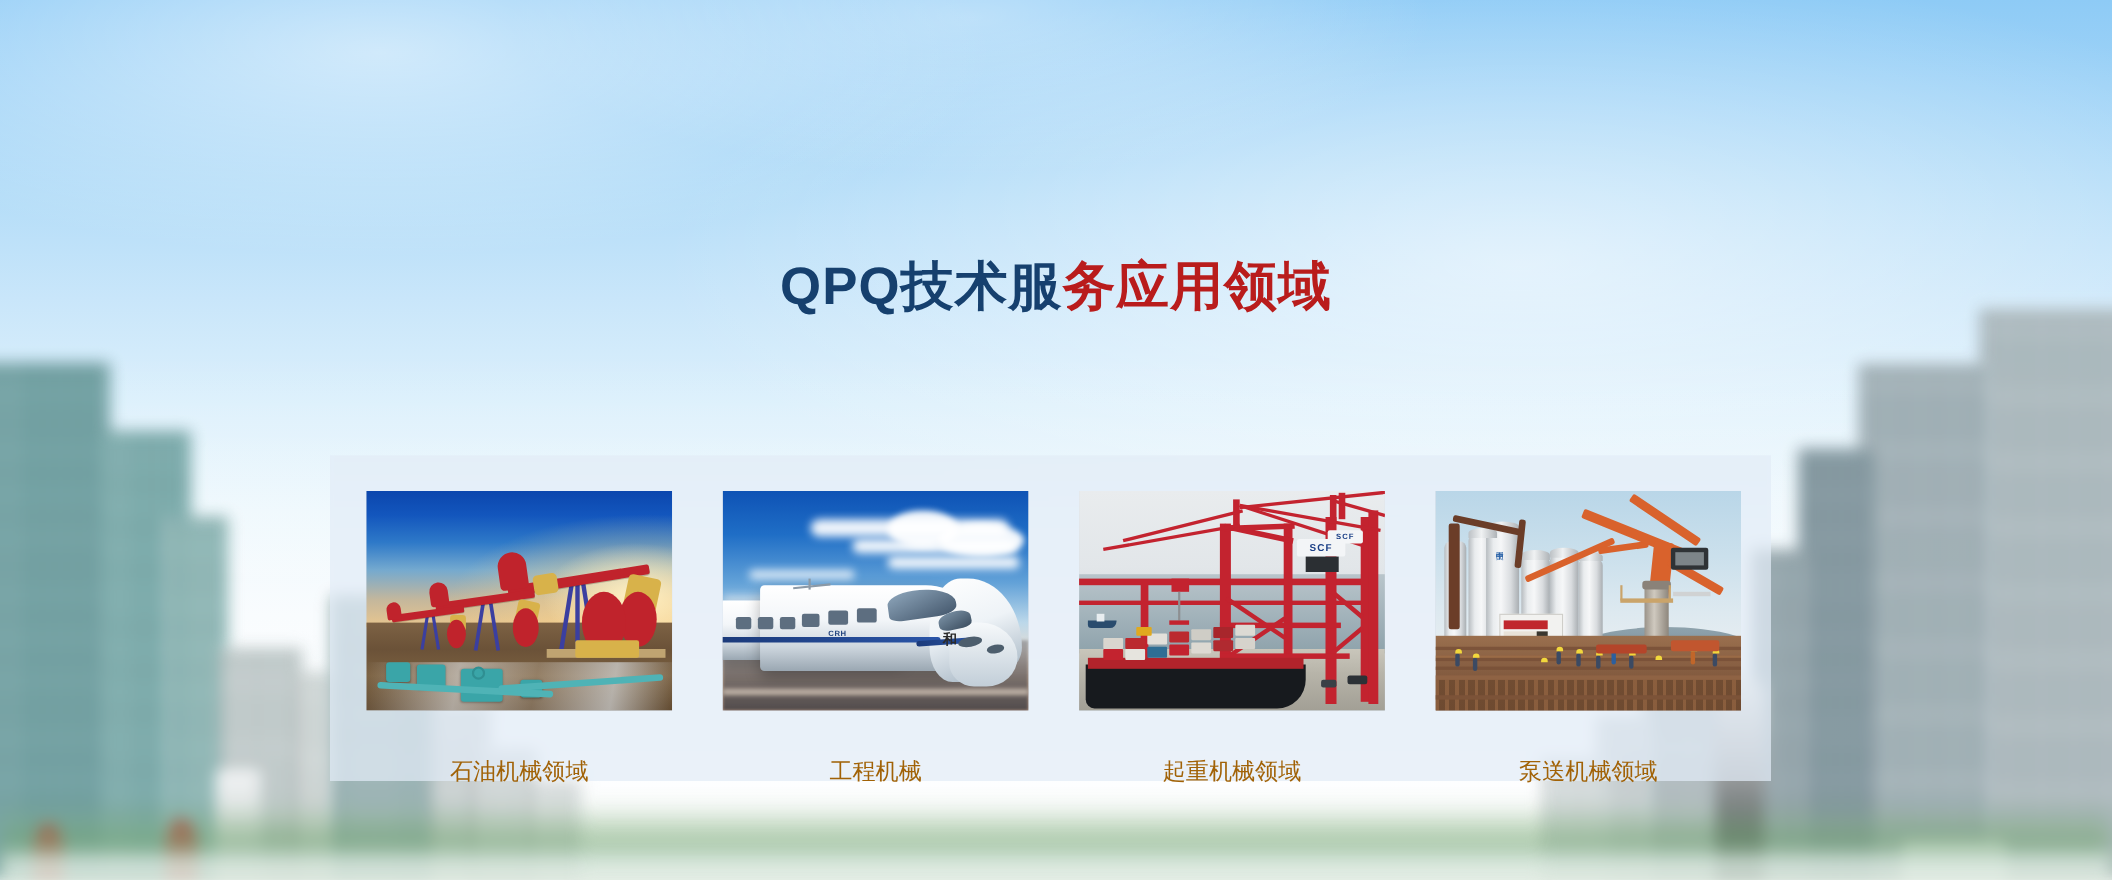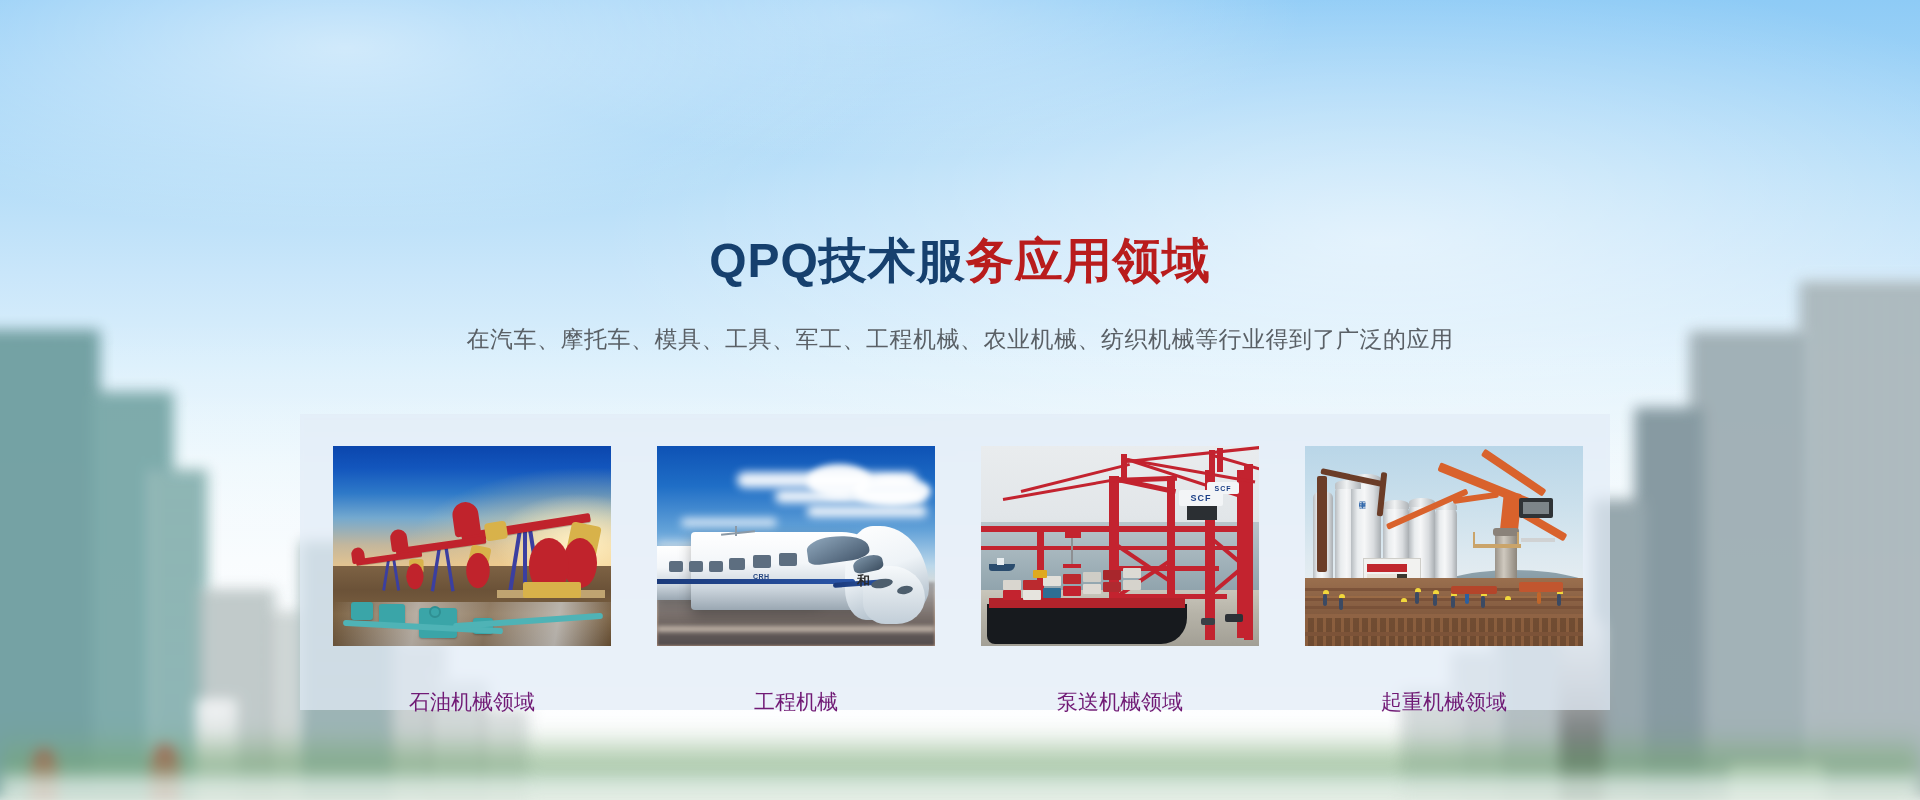--- a/index.html
+++ b/index.html
@@ -108,21 +108,21 @@
     flex:0 0 278px;
   }
   .thumb{
     width:278px; height:200px;
     overflow:hidden; position:relative;
     background:#cfd8e2;
   }
   .thumb > .scene{ position:absolute; inset:0; }
   .cap-wrap{ position:absolute; left:333px; top:446px; width:1244px; }
   .cap-row{ display:flex; gap:46px; position:absolute; top:200px; left:0; }
-  .cap-cell{ flex:0 0 278px; text-align:center; font-size:21px; color:#701a75; line-height:1; padding-top:45px; white-space:nowrap; }
+  .cap-cell{ flex:0 0 278px; text-align:center; font-size:21px; color:#a16207; line-height:1; padding-top:45px; white-space:nowrap; }
   .oil-sky{
     position:absolute; left:0; right:0; top:0; height:62%;
     background:
       radial-gradient(ellipse 120px 70px at 88% 78%, rgba(255,242,200,.95), rgba(255,220,150,0) 70%),
       radial-gradient(ellipse 260px 120px at 92% 85%, rgba(255,214,140,.8), rgba(255,214,140,0) 70%),
       linear-gradient(180deg, #0b46ad 0%, #1356bd 18%, #2e79c8 38%, #74a9cf 58%, #c4b79c 80%, #e9c68e 100%);
   }
   .oil-ground{
     position:absolute; left:0; right:0; bottom:0; height:40%;
     background:linear-gradient(180deg, #7d6244 0%, #6b5238 30%, #7a6040 60%, #60492f 100%);
@@ -295,21 +295,20 @@
 
     <div class="greenbelt"></div>
     <div class="waterline"></div>
   </div>
 </div>
 
 <div class="content">
 
   <h1 class="title"><span class="t-blue">QPQ技术服</span><span class="t-dark">务应用领域</span></h1>
 
-  <p class="subtitle">在汽车、摩托车、模具、工具、军工、工程机械、农业机械、纺织机械等行业得到了广泛的应用</p>
 
   <div class="panel"></div>
 
   <div class="cards">
 
     <div class="card">
       <div class="thumb">
         <div class="scene">
           <div class="oil-sky"></div>
           <div class="oil-ground"></div>
@@ -572,18 +571,18 @@
         </div>
       </div>
     </div>
 
   </div>
 
   <div class="cap-wrap">
     <div class="cap-row">
       <div class="cap-cell">石油机械领域</div>
       <div class="cap-cell">工程机械</div>
+      <div class="cap-cell">起重机械领域</div>
       <div class="cap-cell">泵送机械领域</div>
-      <div class="cap-cell">起重机械领域</div>
     </div>
   </div>
 
 </div>
 
 </body></html>

